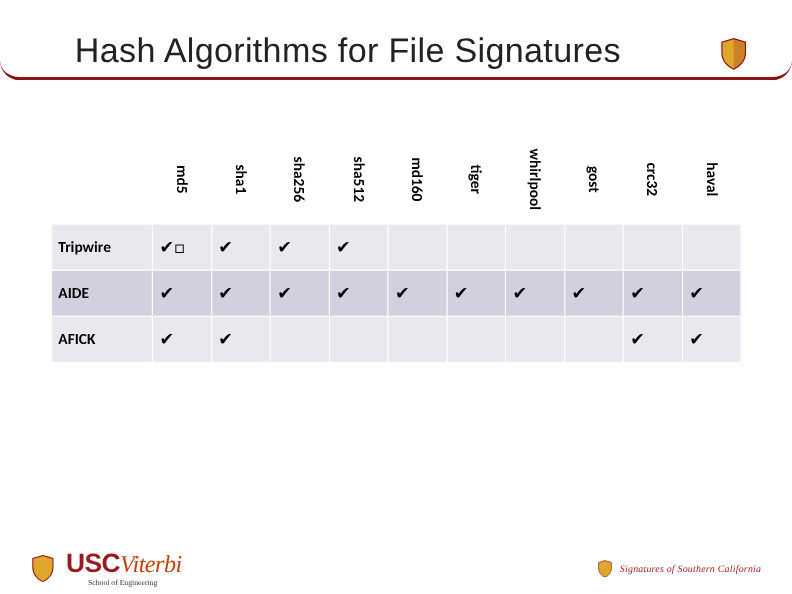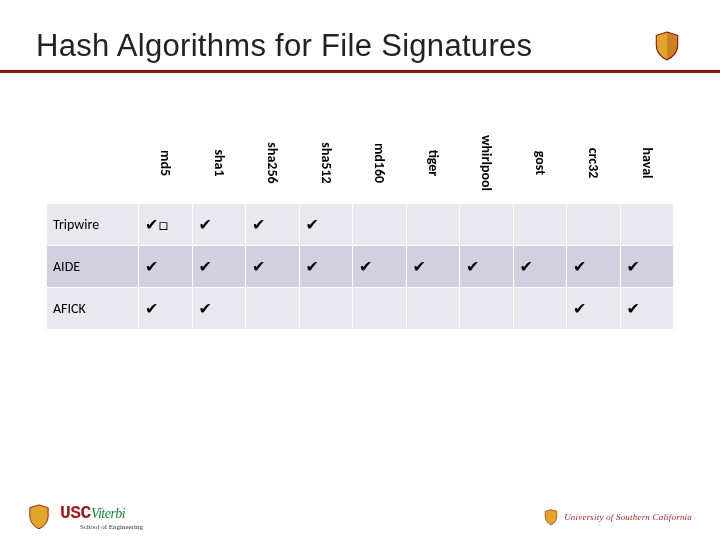--- a/index.html
+++ b/index.html
@@ -1,37 +1,37 @@
 <!DOCTYPE html>
 <html><head>
 <meta charset="utf-8">
 <style>
   * { margin:0; padding:0; box-sizing:border-box; }
   body { width:720px; height:540px; background:#fff; font-family:Arial,Helvetica,sans-serif; position:relative; overflow:hidden; }
   .slide { width:100%; height:100%; position:relative; }
-  .title-wrap { padding:28px 40px 6px 36px; border-bottom:3px solid #8a1515; display:flex; align-items:center; justify-content:space-between; }
+  .title-wrap { padding:28px 40px 6px 68px; border-bottom:3px solid #8a1515; display:flex; align-items:flex-end; justify-content:space-between;border-radius:18px; }
   .title { font-size:31px; font-weight:400; color:#222; letter-spacing:0.3px; }
   .shield { width:26px; height:30px; }
   .shield svg { width:100%; height:100%; }
   .table-wrap { margin:48px 46px 0 46px; }
   table { width:100%; border-collapse:collapse; table-layout:fixed; }
   col.tool-col { width:92px; }
   thead th { background:#fff; border:1px solid #fff; border-bottom:1px solid #fff; padding:0; height:82px; position:relative; }
   thead th:first-child { background:#fff; }
   thead th .vlabel { position:absolute; left:50%; top:50%; transform:translate(-50%,-50%) rotate(90deg); white-space:nowrap; font-weight:700; font-size:14px; font-family:Calibri,Arial,sans-serif; color:#000; }
   tbody tr:nth-child(odd) td { background:#e9e8ef; }
   tbody tr:nth-child(even) td { background:#d2d0df; }
   tbody td { border:1px solid #fff; padding:8px 6px; font-size:14px; font-family:Calibri,Arial,sans-serif; color:#000; text-align:left; height:42px; vertical-align:middle; }
-  tbody td.tool { font-weight:400; }
+  tbody td.tool { font-weight:700; }
   tbody td.mark { font-size:16px; }
   .credit { position:absolute; left:230px; bottom:46px; font-size:13px; font-weight:700; font-family:Calibri,Arial,sans-serif; color:#000; line-height:1.35; }
   .footer { position:absolute; left:0; right:0; bottom:0; height:46px; display:flex; align-items:center; justify-content:space-between; padding:0 28px; }
   .viterbi { display:flex; align-items:center; gap:6px; }
-  .viterbi .usc { font-family:Liberation Mono, monospace; font-weight:700; color:#991b1e; font-size:18px; letter-spacing:-0.5px; }
-  .viterbi .vit { font-family:Georgia,serif; color:#15803d; font-size:14px; font-style:italic; letter-spacing:-0.5px; }
+  .viterbi .usc { font-family:Liberation Sans, sans-serif; font-weight:700; color:#991b1e; font-size:24px; letter-spacing:-0.5px; }
+  .viterbi .vit { font-family:Georgia,serif; color:#c2410c; font-size:22px; font-style:italic; letter-spacing:-0.5px; }
   .viterbi .sub { font-size:7px; color:#333; font-family:Georgia,serif; margin-top:2px;margin-left:20px; }
   .viterbi-left { display:flex; flex-direction:column; line-height:1; }
   .vshield { width:22px; height:26px; margin-right:4px; }
   .usc-right { display:flex; align-items:center; gap:6px; }
   .usc-right .text { font-family:Georgia,serif; font-size:9px; color:#991b1e; font-style:italic; letter-spacing:0.2px; }
   .smallshield { width:14px; height:16px; }
 </style>
 </head>
 <body>
 
@@ -157,17 +157,17 @@
         </div>
         <span class="sub">School of Engineering</span>
       </div>
     </div>
     <div class="usc-right">
       <div class="smallshield">
         <svg viewBox="0 0 24 28">
             <path d="M12 1 L22 4 V13 C22 20 17 25 12 27 C7 25 2 20 2 13 V4 Z" fill="#e0a62c" stroke="#8a1515" stroke-width="1"></path>
           </svg>
       </div>
-      <span class="text">University of Southern California</span>
+      <span class="text">Signatures of Southern California</span>
     </div>
   </div>
 
 </div>
 
 </body></html>

